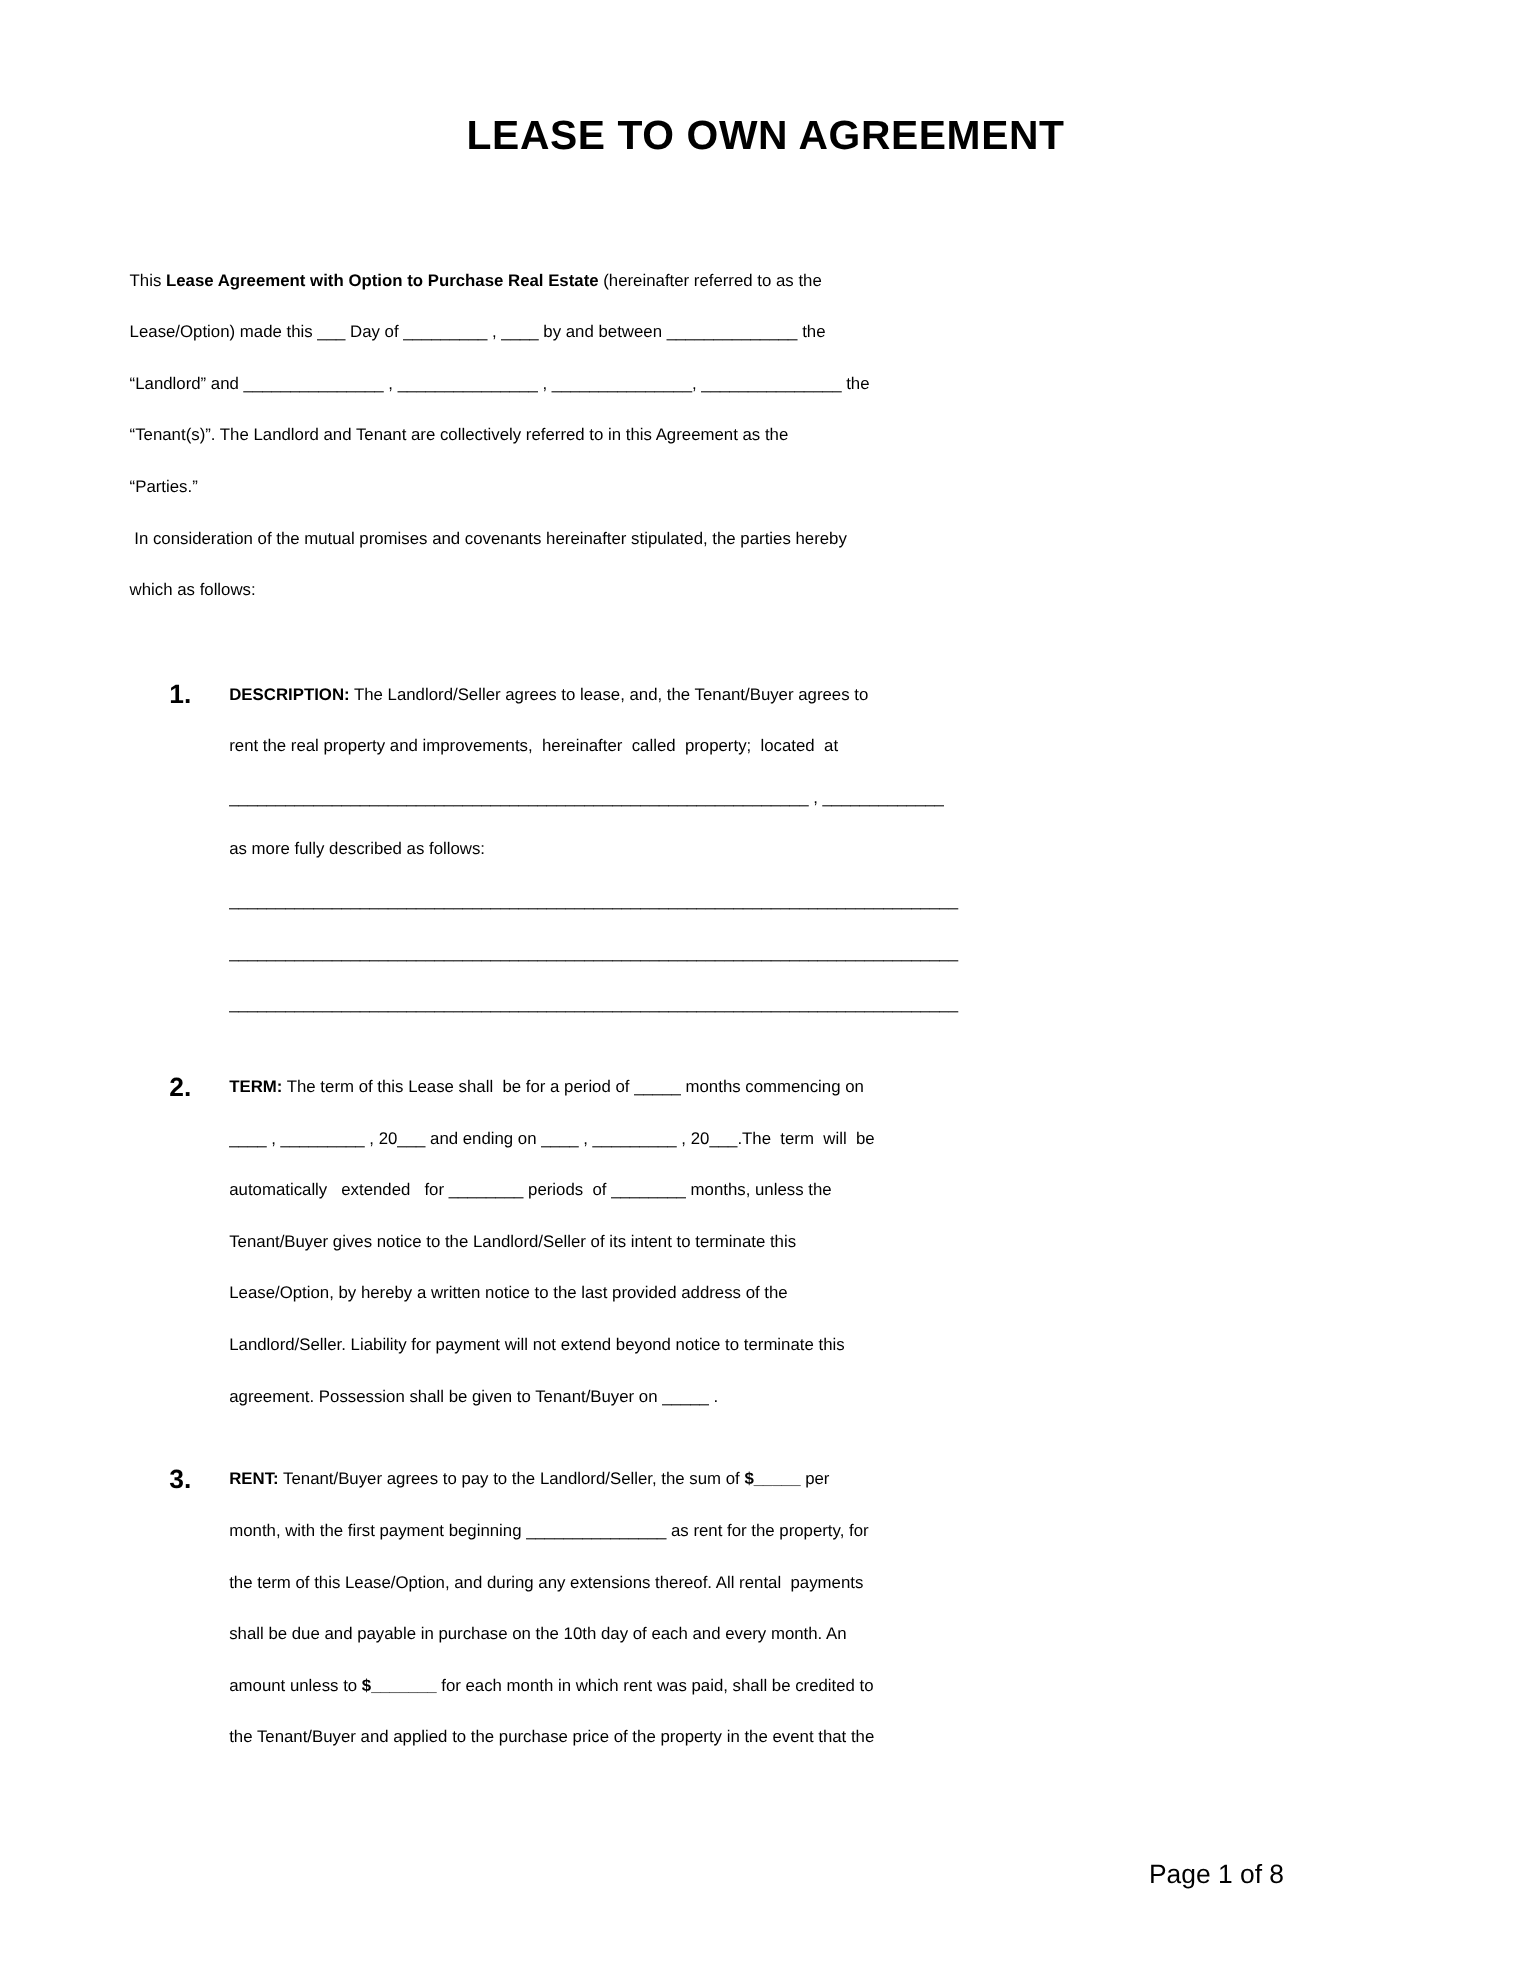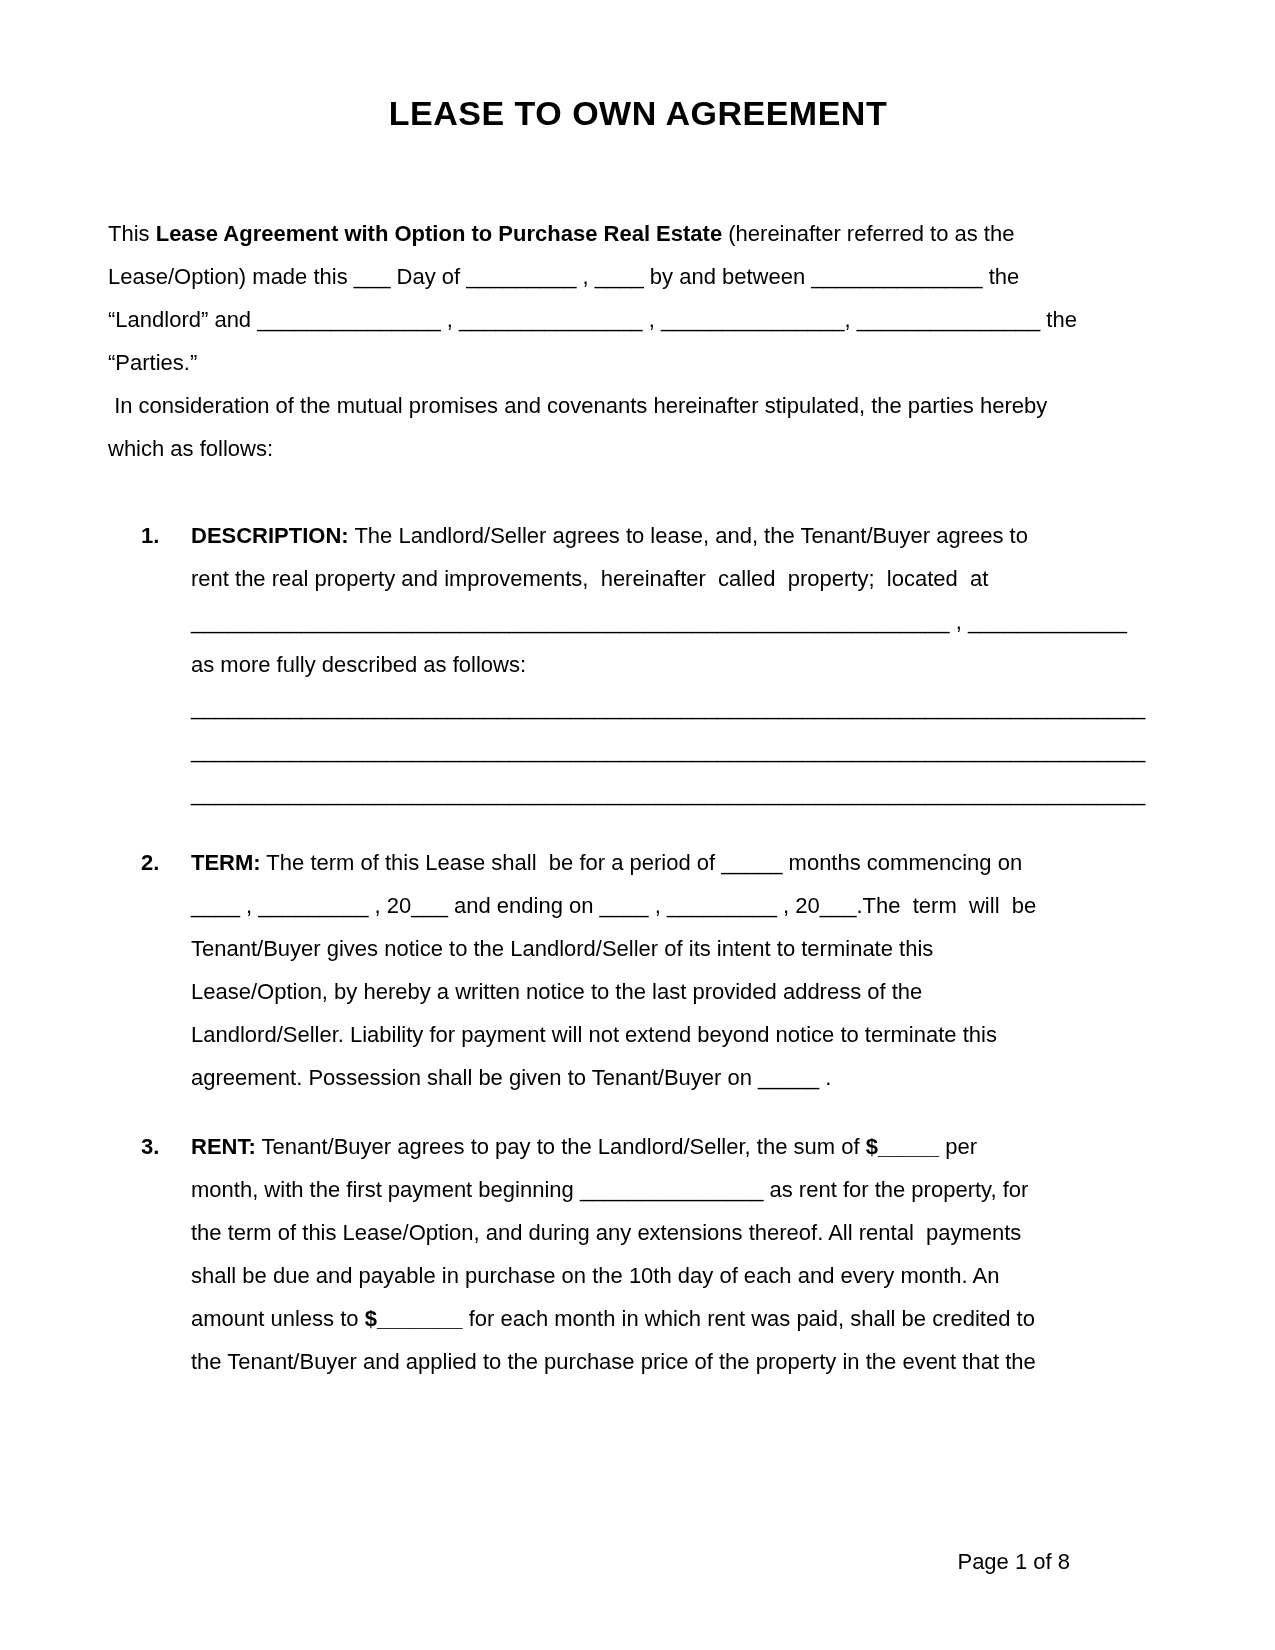--- a/index.html
+++ b/index.html
@@ -11,21 +11,21 @@
     box-sizing:border-box;
     padding:94px 107px 0 108px;
     overflow:hidden;
   }
   .title{
     font-size:34px;line-height:38px;font-weight:bold;
     text-align:center;letter-spacing:.5px;
     margin:0 0 80px 0;
   }
   .doc-line{
-    font-size:22px;line-height:43px;
+    font-size:14px;line-height:43px;
     white-space:pre-wrap;
     font-weight:normal;
   }
   .b{font-weight:bold;}
   .block{margin:0;}
   .block.consideration{margin-bottom:44px;}
   .block.numbered{display:flex;margin-top:26px;}
   .block.numbered .num{
     width:50px;margin-left:33px;flex:0 0 auto;
     font-size:22px;line-height:43px;font-weight:bold;
@@ -39,20 +39,21 @@
 </head>
 <body>
 
 <div class="page">
   <h1 class="title">LEASE TO OWN AGREEMENT</h1>
   <div>
       <div class="block paragraph preamble">
         <div class="doc-line"><span>This </span><span class="b">Lease Agreement with Option to Purchase Real Estate</span><span> (hereinafter referred to as the</span></div>
         <div class="doc-line">Lease/Option) made this ___ Day of _________ , ____ by and between ______________ the</div>
         <div class="doc-line">“Landlord” and _______________ , _______________ , _______________, _______________ the</div>
+        <div class="doc-line">“Tenant(s)”. The Landlord and Tenant are collectively referred to in this Agreement as the</div>
         <div class="doc-line">“Parties.”</div>
       </div>
       <div class="block paragraph consideration">
         <div class="doc-line"> In consideration of the mutual promises and covenants hereinafter stipulated, the parties hereby</div>
         <div class="doc-line">which as follows:</div>
       </div>
       <div class="block numbered description">
         <div class="num">1.</div>
         <div class="lines">
           <div class="doc-line"><span class="b">DESCRIPTION:</span><span> The Landlord/Seller agrees to lease, and, the Tenant/Buyer agrees to</span></div>
@@ -62,20 +63,21 @@
           <div class="doc-line">______________________________________________________________________________</div>
           <div class="doc-line">______________________________________________________________________________</div>
           <div class="doc-line">______________________________________________________________________________</div>
         </div>
       </div>
       <div class="block numbered term">
         <div class="num">2.</div>
         <div class="lines">
           <div class="doc-line"><span class="b">TERM:</span><span> The term of this Lease shall  be for a period of _____ months commencing on</span></div>
           <div class="doc-line">____ , _________ , 20___ and ending on ____ , _________ , 20___.The  term  will  be</div>
+          <div class="doc-line">automatically   extended   for ________ periods  of ________ months, unless the</div>
           <div class="doc-line">Tenant/Buyer gives notice to the Landlord/Seller of its intent to terminate this</div>
           <div class="doc-line">Lease/Option, by hereby a written notice to the last provided address of the</div>
           <div class="doc-line">Landlord/Seller. Liability for payment will not extend beyond notice to terminate this</div>
           <div class="doc-line">agreement. Possession shall be given to Tenant/Buyer on _____ .</div>
         </div>
       </div>
       <div class="block numbered rent">
         <div class="num">3.</div>
         <div class="lines">
           <div class="doc-line"><span class="b">RENT:</span><span> Tenant/Buyer agrees to pay to the Landlord/Seller, the sum of </span><span class="b">$_____</span><span> per</span></div>

